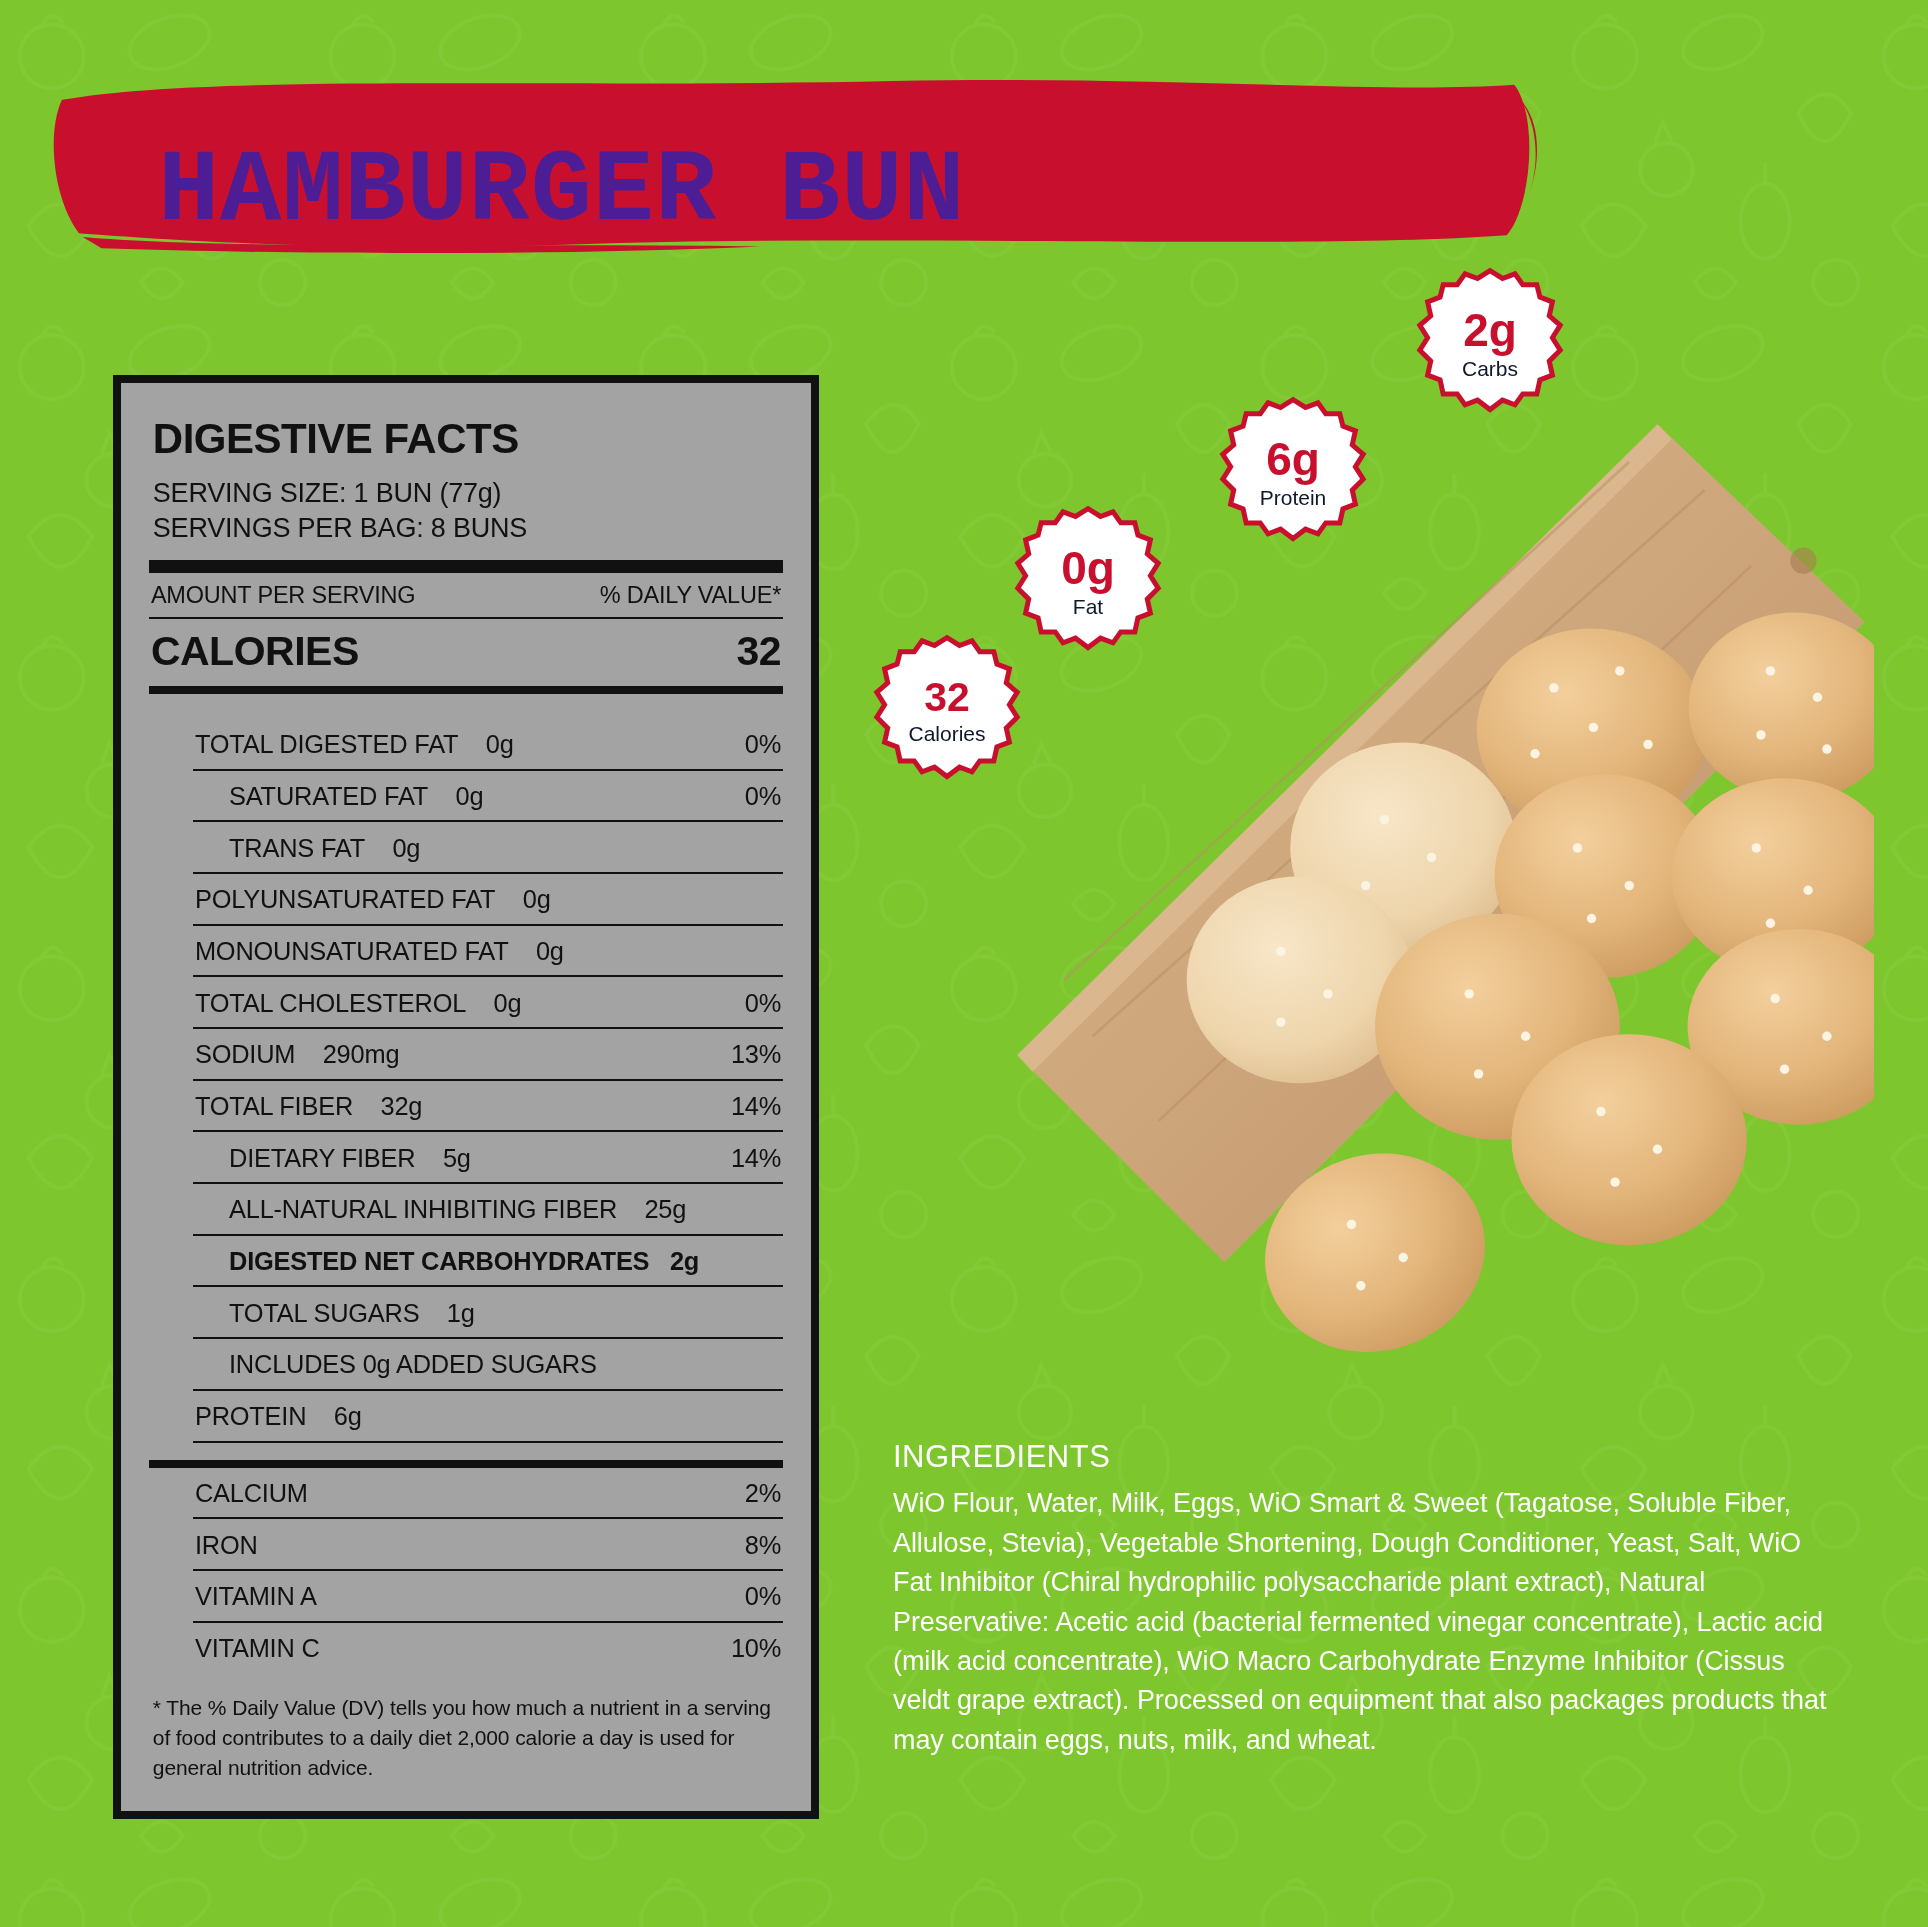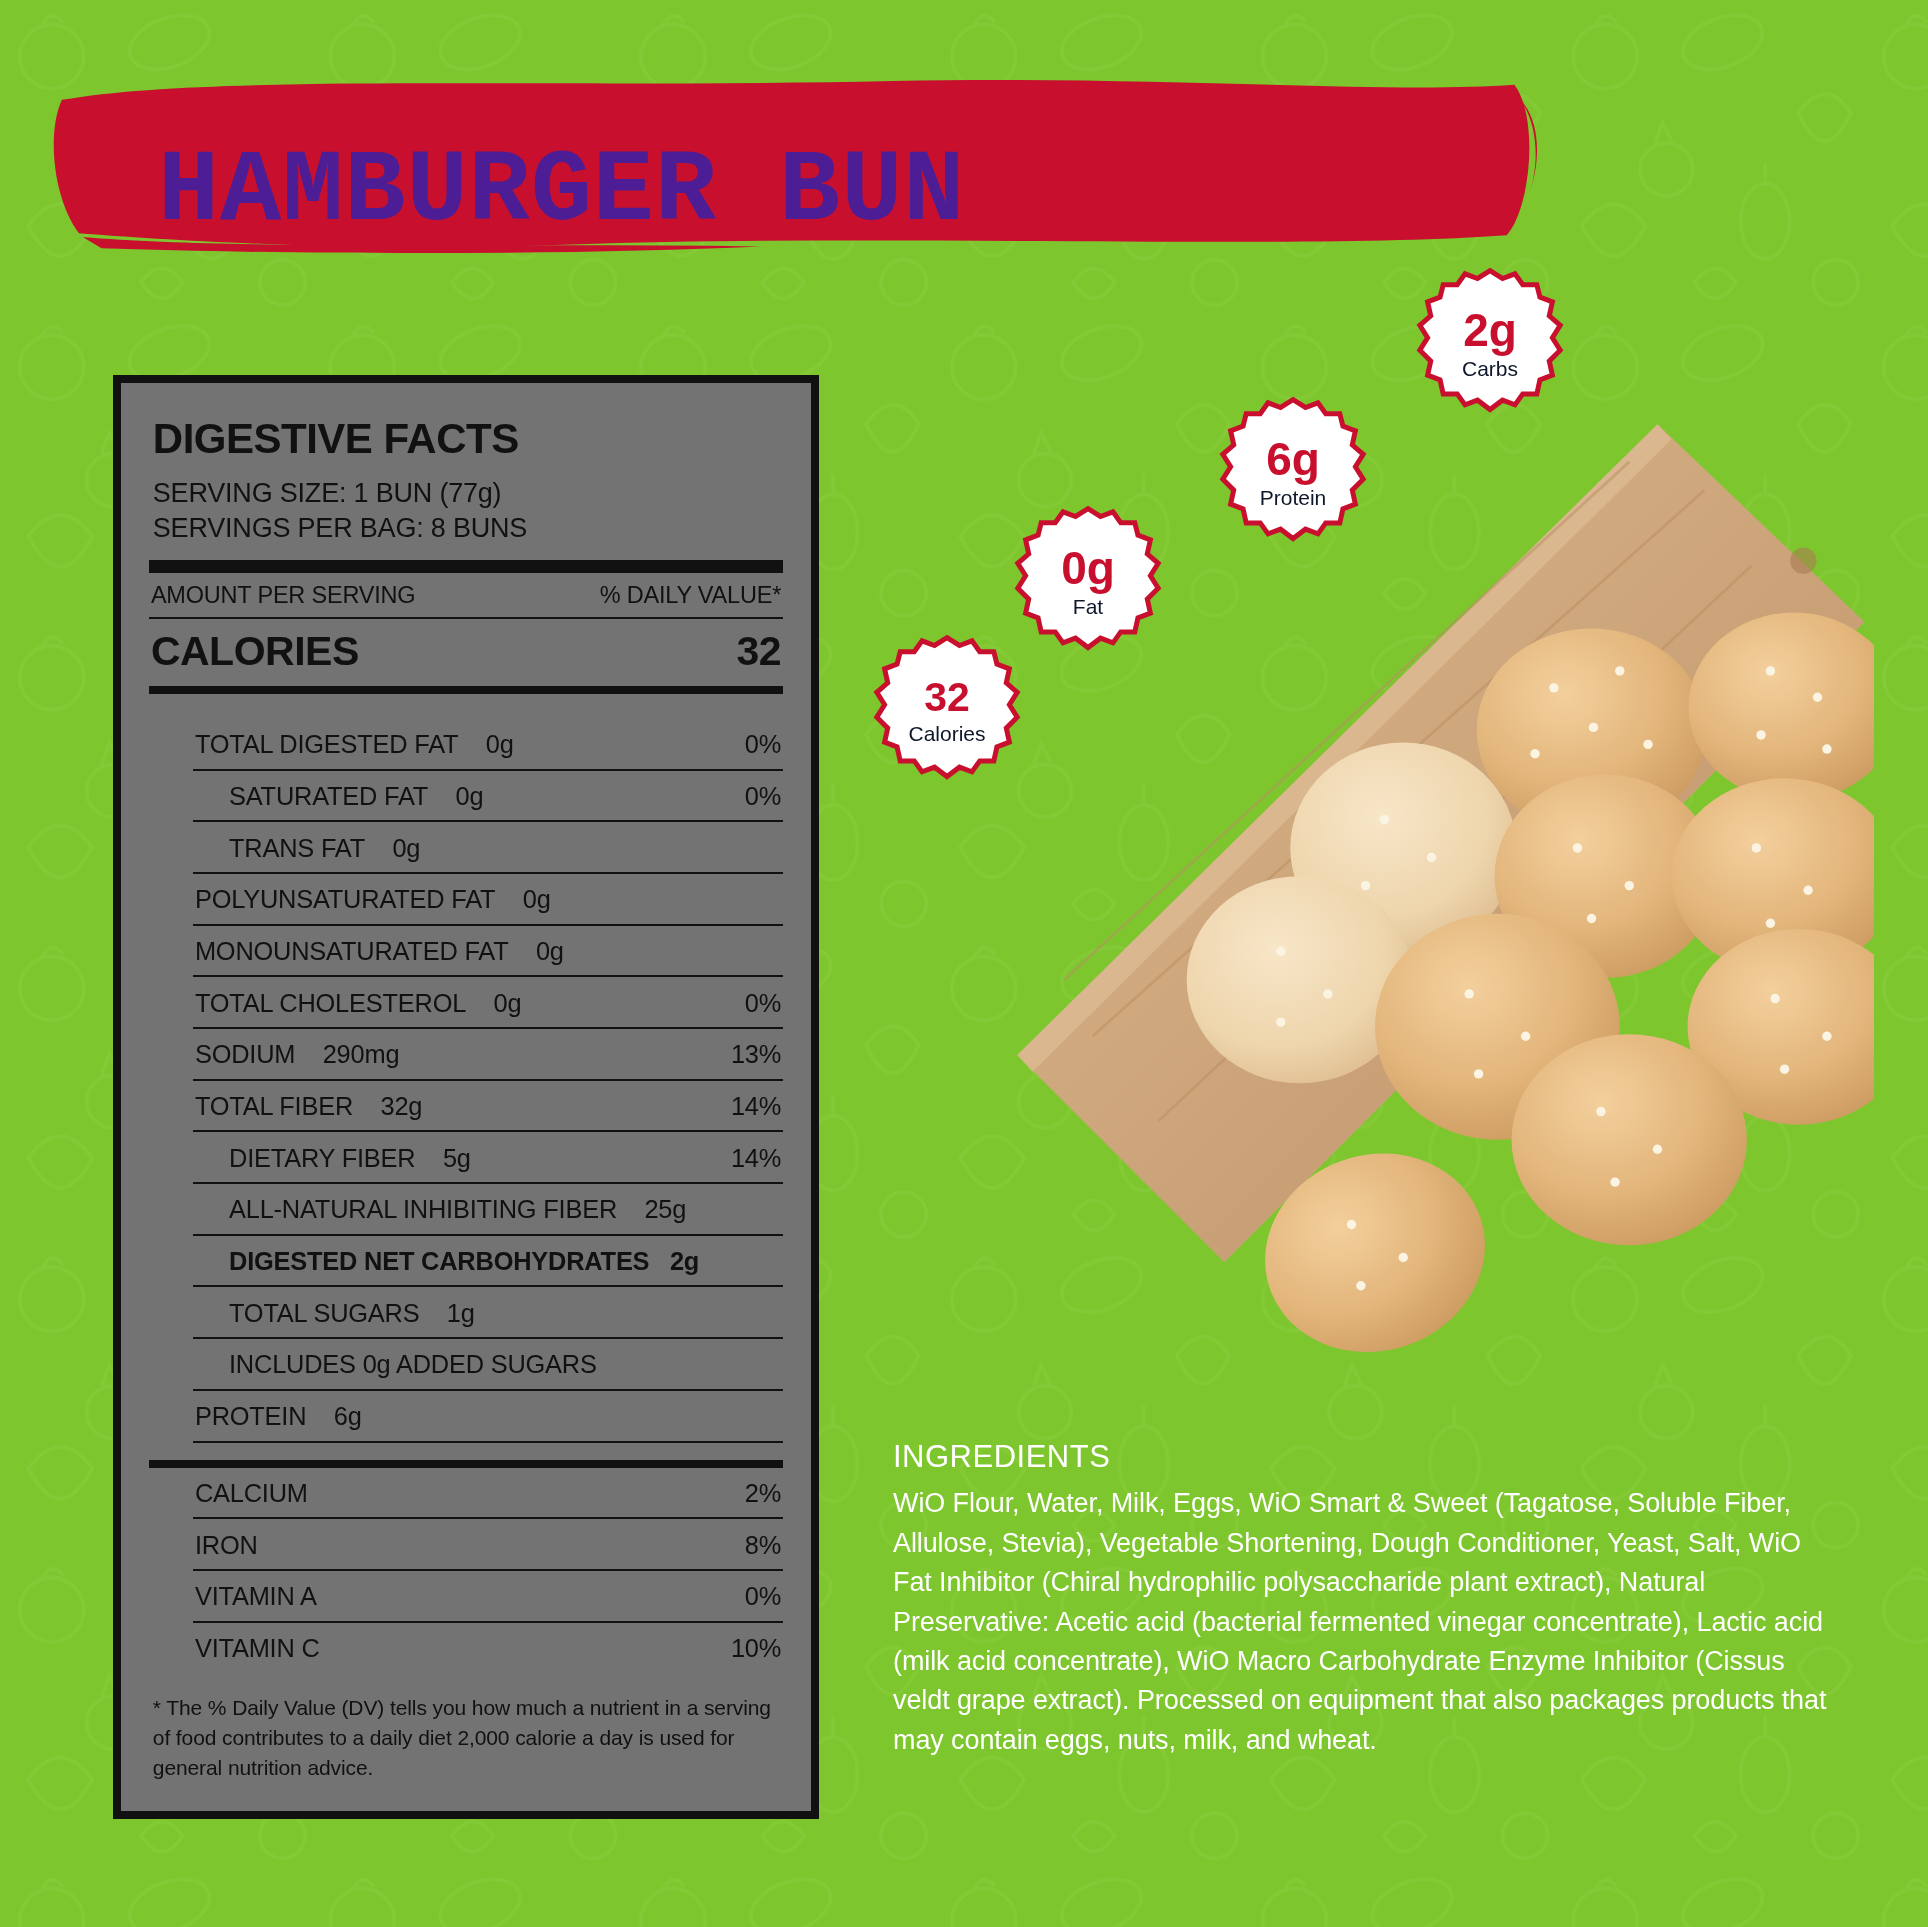--- a/index.html
+++ b/index.html
@@ -39,21 +39,21 @@
     white-space: nowrap;
     font-family: Liberation Mono, monospace;
     margin-top: 32px;
   }
 
   
   .facts-panel {
     position:absolute;
     left:113px; top:375px;
     width: 706px;
-    background:#737373;
+    background:#a3a3a3;
     border: 8.5px solid #111111;
     padding: 26px 28px 24.5px 28px;
   }
   .facts-title {
     font-size: 42px;
     font-weight: 700;
     letter-spacing: -0.5px;
     color:#111;
     margin: 5.6px 0 13px 3.8px;
   }

